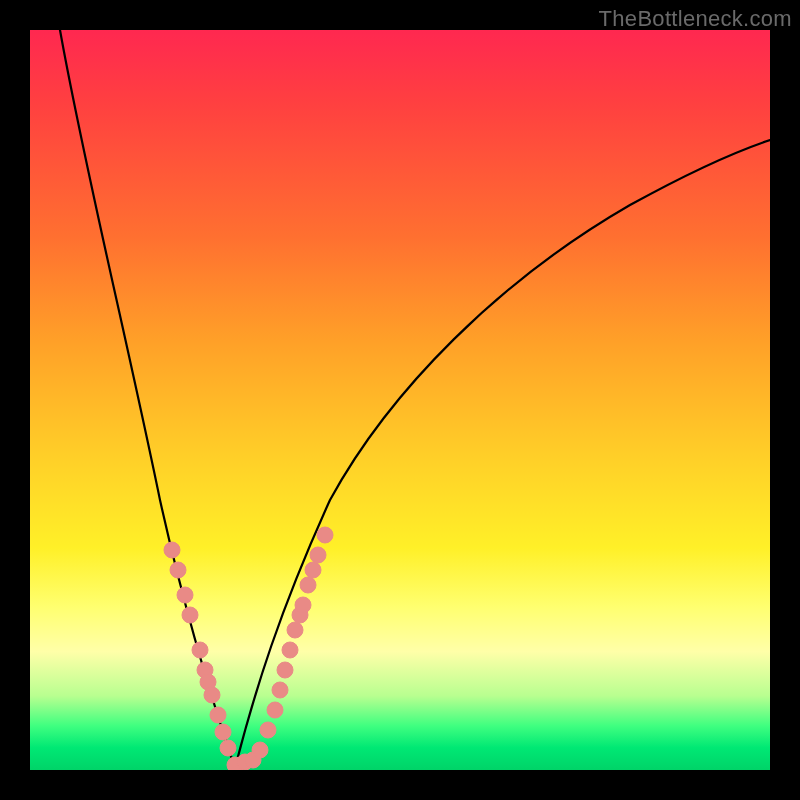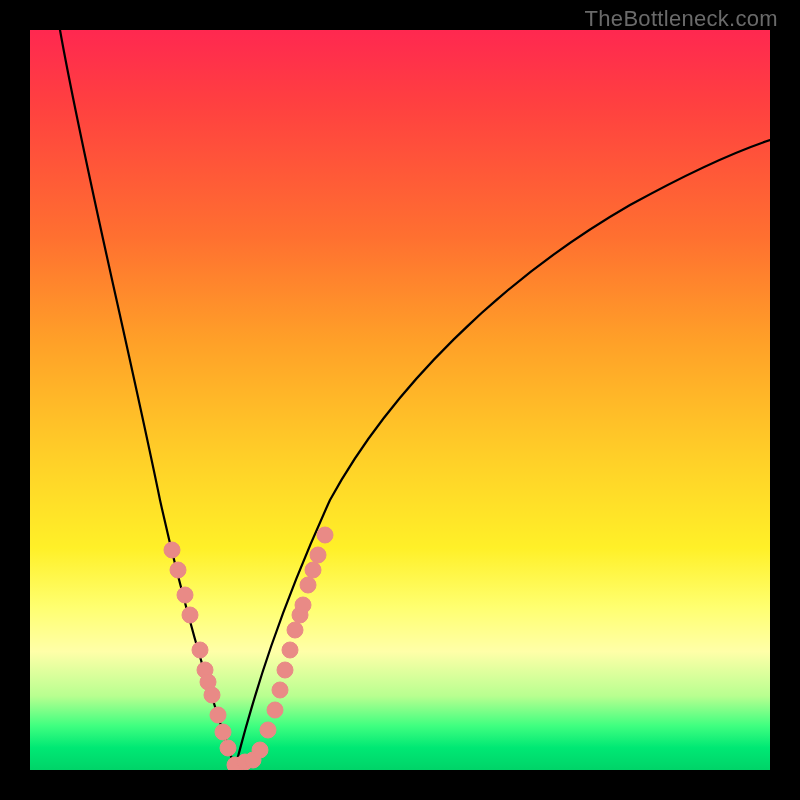--- a/index.html
+++ b/index.html
@@ -33,21 +33,21 @@
       #ffff70 78%,
       #ffffa8 84%,
       #b8ff90 90%,
       #40ff80 94%,
       #00e874 97%,
       #00d368 100%);
   }
   .watermark {
     position: absolute;
     top: 6px;
-    right: 22px;
+    right: 8px;
     color: #6a6a6a;
     font-size: 22px;
     letter-spacing: 0.3px;
     font-weight: 500;
     user-select: none;
   }
   svg.curve {
     position: absolute;
     left: 0;
     top: 0;

